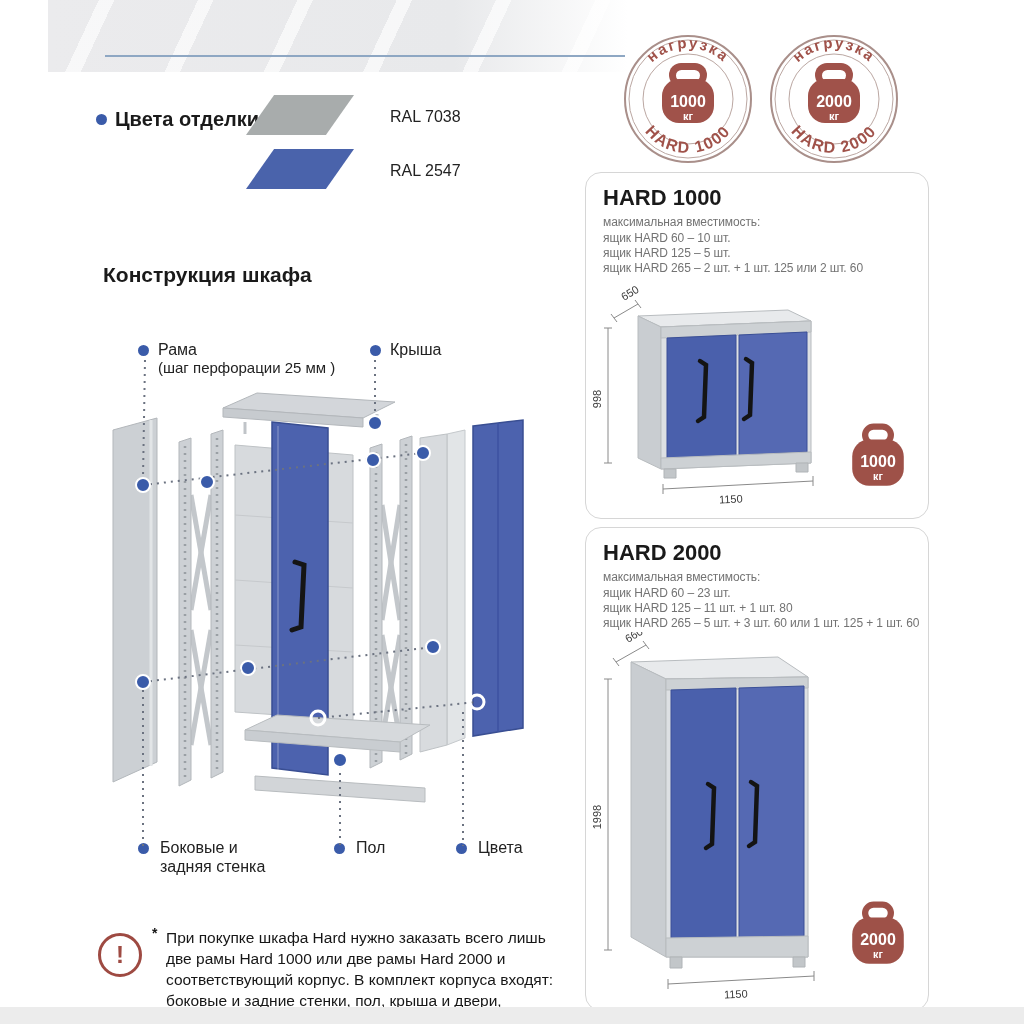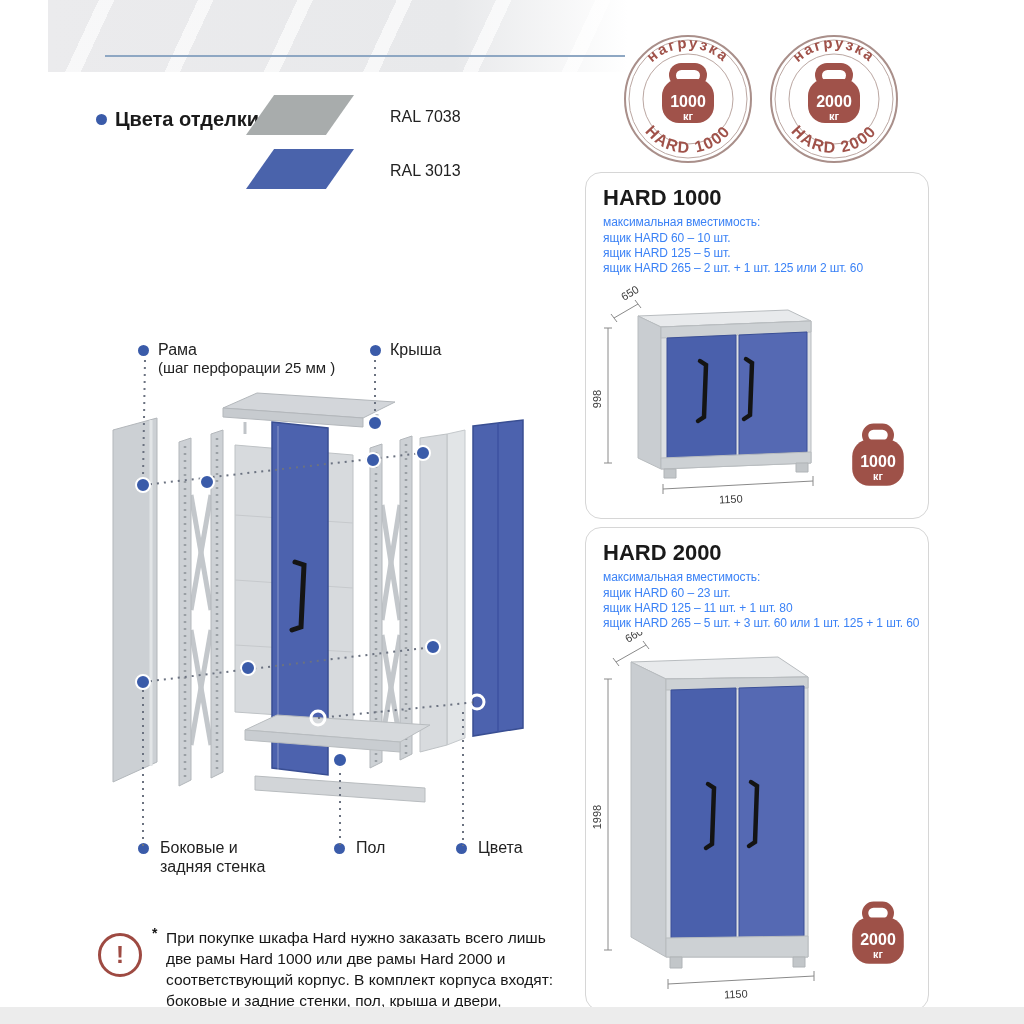--- a/index.html
+++ b/index.html
@@ -29,21 +29,21 @@
   .ral-label{font-size:16px;color:#222;}
 
   
   .section-title{font-size:21px;font-weight:bold;line-height:1.25;}
   .diagram-label{font-size:16px;color:#222;line-height:1.2;}
   .diagram-note{font-size:15px;color:#222;text-align:center;}
 
   
   .card{width:342px;border:1.5px solid #d6d6d6;border-radius:16px;background:#fff;}
   .card-title{left:17px;top:12px;font-size:22px;font-weight:bold;position:absolute;}
-  .spec{position:absolute;left:17px;font-size:12px;color:#3b82f6;white-space:nowrap;letter-spacing:-.1px;}
+  .spec{position:absolute;left:17px;font-size:12px;color:#737373;white-space:nowrap;letter-spacing:-.1px;}
   .cab-svg text{font-family:"Liberation Sans",sans-serif;fill:#3c3c3c;}
 
   
   .warn-circle{width:38px;height:38px;border:3px solid #9e4a42;border-radius:50%;
     display:flex;align-items:center;justify-content:center;font-weight:bold;font-size:24px;color:#9e4a42;}
   .footnote-text{font-size:15.5px;line-height:1.36;color:#161616;width:396px;}
   .footnote-marker{font-size:14px;font-weight:bold;color:#161616;}
 
   .bottom-strip{left:0;top:1007px;width:1024px;height:17px;background:#ececec;}
 </style>
@@ -95,23 +95,24 @@
       <text x="66" y="74" font-size="16" font-weight="bold" fill="#ffffff" text-anchor="middle">2000</text>
       <text x="66" y="87" font-size="11" font-weight="bold" fill="#ffffff" text-anchor="middle">кг</text>
     </g>
   </svg>
 
   <div class="abs dot" style="left:96px;top:114px;"></div>
   <div class="abs colors-label" style="left:115px;top:108px;">Цвета отделки:</div>
   <div class="abs swatch swatch-gray" style="left:246px;top:95px;"></div>
   <div class="abs ral-label" style="left:390px;top:108px;">RAL 7038</div>
   <div class="abs swatch swatch-blue" style="left:246px;top:149px;"></div>
-  <div class="abs ral-label" style="left:390px;top:162px;">RAL 3013</div>
+  <div class="abs ral-label" style="left:390px;top:162px;">RAL 2547</div>
 
   <div class="abs section-title" style="left:103px;top:262px;">
+    <div>Конструкция шкафа</div>
   </div>
 
   <div class="abs dot" style="left:138px;top:345px;"></div>
   <div class="abs diagram-label" style="left:158px;top:340px;">Рама</div>
   <div class="abs diagram-note" style="left:158px;top:359px;">(шаг перфорации 25 мм )</div>
   <div class="abs dot" style="left:370px;top:345px;"></div>
   <div class="abs diagram-label" style="left:390px;top:340px;">Крыша</div>
 
   <div class="abs dot" style="left:138px;top:843px;"></div>
   <div class="abs diagram-label" style="left:160px;top:838px;">

